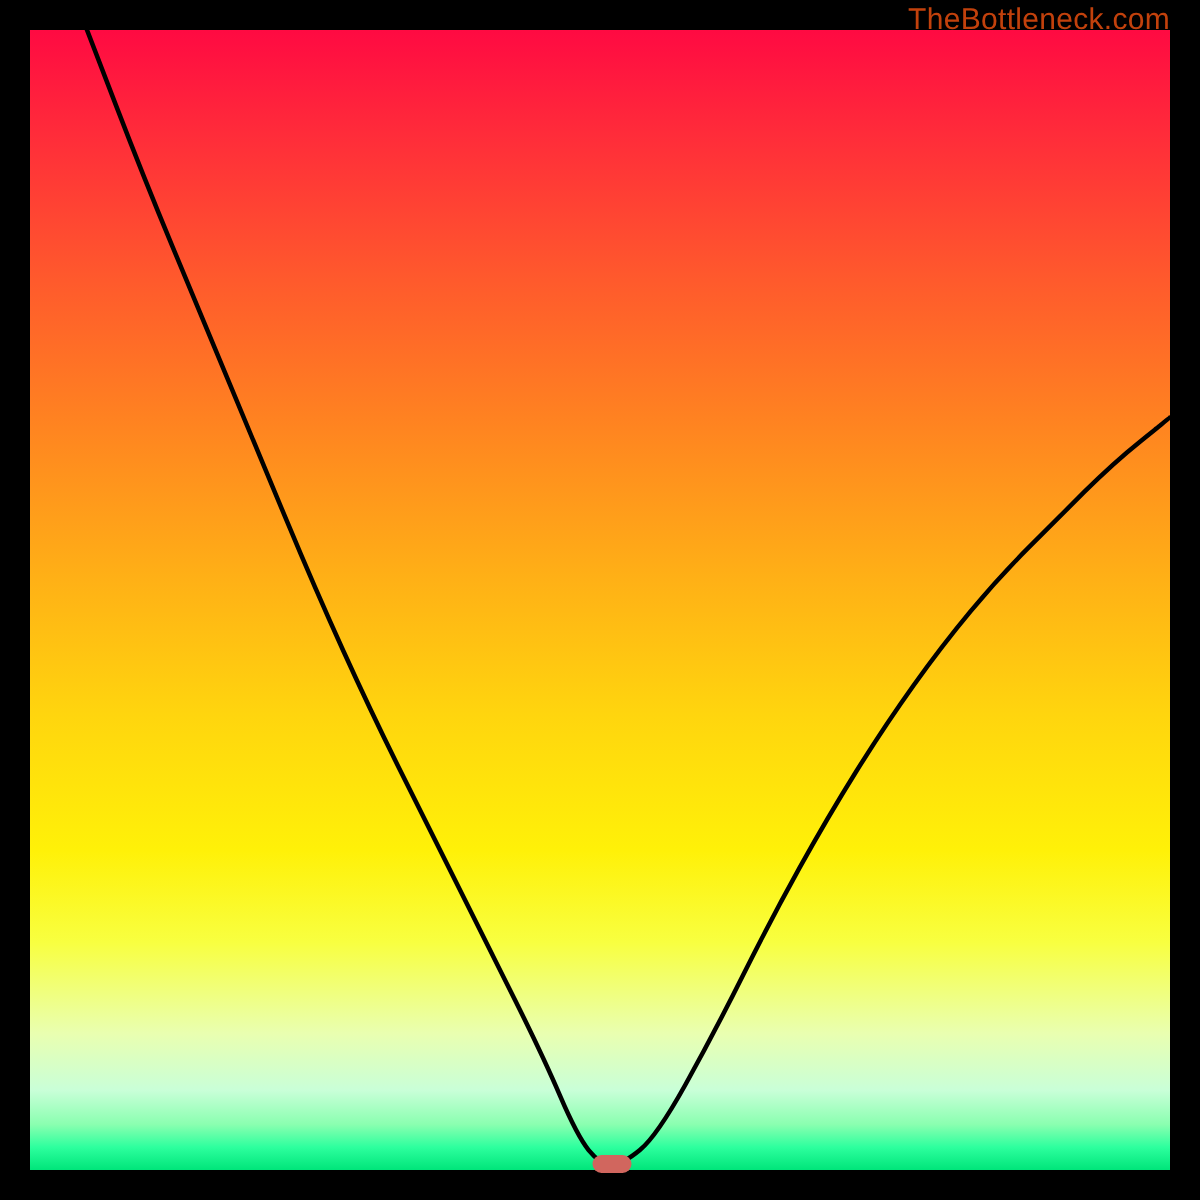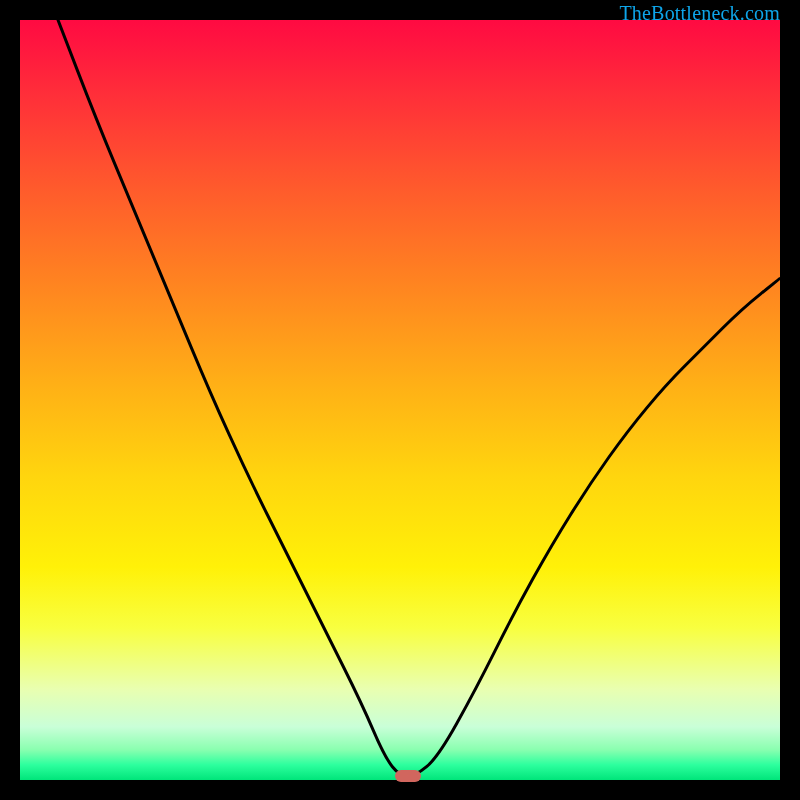--- a/index.html
+++ b/index.html
@@ -38,25 +38,24 @@
       #c9ffd8 93%,
       #8affb0 96%,
       #2dff9e 98%,
       #00e57a 100%
     );
   }
   .attribution {
     position: absolute;
     top: 2px;
     right: 20px;
-    color: #0ea5e9;
+    color: #c2410c;
     font-size: 20px;
     letter-spacing: 0.2px;
     font-weight: 400;
-    font-family: Liberation Serif, serif;
   }
   svg.curve {
     position: absolute;
     left: 0;
     top: 0;
     width: 760px;
     height: 760px;
   }
   .marker {
     position: absolute;

